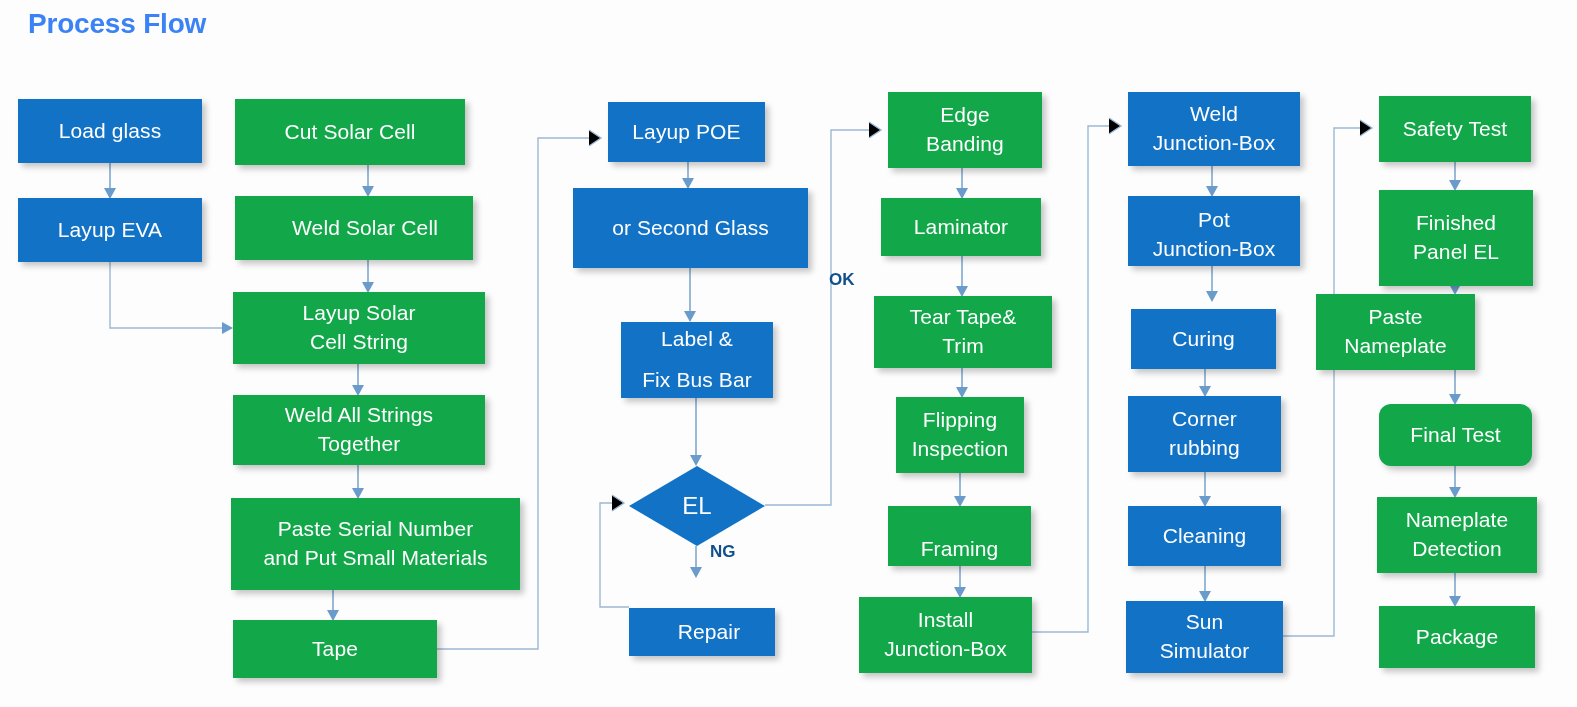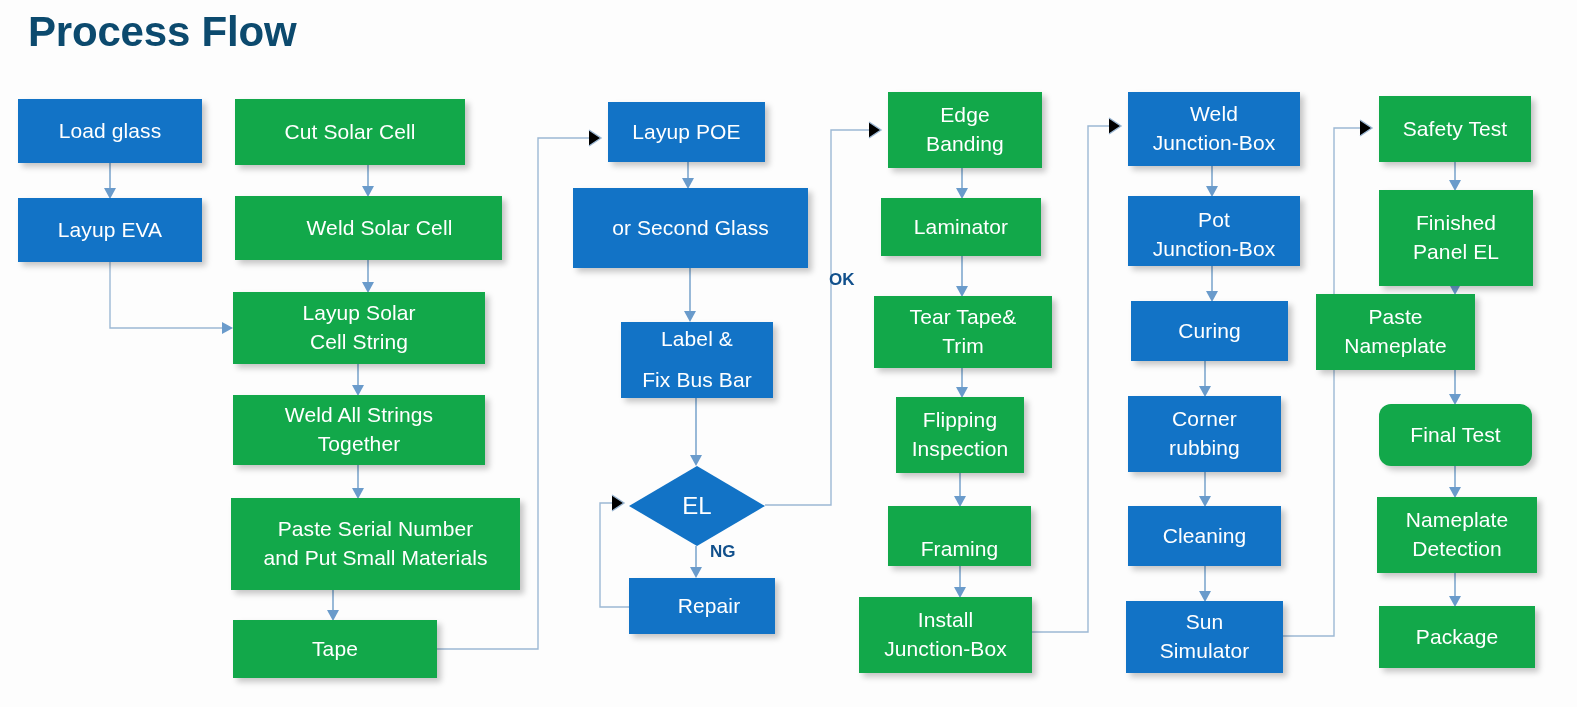--- a/index.html
+++ b/index.html
@@ -10,23 +10,23 @@
   #stage{
     position:relative;
     width:1577px;
     height:707px;
     background:#fdfdfd;
     overflow:hidden;
   }
   #title{
     position:absolute;
     left:28px; top:8px;
-    font-size:42px;
+    font-size:28px;
     font-weight:bold;
-    color:#0c4a6e;
+    color:#3b82f6;
     letter-spacing:-0.2px;
     white-space:nowrap;
   }
   .node{
     position:absolute;
     box-sizing:border-box;
     display:flex;
     flex-direction:column;
     align-items:center;
     justify-content:center;
@@ -232,21 +232,21 @@
   <div id="nodes-layer">
       <div class="node blue" style="left: 18px; top: 99px; width: 184px; height: 64px;">
         <span class="ln">Load glass</span>
       </div>
       <div class="node blue" style="left: 18px; top: 198px; width: 184px; height: 64px;">
         <span class="ln">Layup EVA</span>
       </div>
       <div class="node green" style="left: 235px; top: 99px; width: 230px; height: 66px;">
         <span class="ln">Cut Solar Cell</span>
       </div>
-      <div class="node green" style="left: 235px; top: 196px; width: 267px; height: 64px; padding-left: 28px;">
+      <div class="node green" style="left: 235px; top: 196px; width: 238px; height: 64px; padding-left: 28px;">
         <span class="ln">Weld Solar Cell</span>
       </div>
       <div class="node green" style="left: 233px; top: 292px; width: 252px; height: 72px;">
         <span class="ln">Layup Solar</span>
         <span class="ln">Cell String</span>
       </div>
       <div class="node green" style="left: 233px; top: 395px; width: 252px; height: 70px;">
         <span class="ln">Weld All Strings</span>
         <span class="ln">Together</span>
       </div>
@@ -264,21 +264,21 @@
         <span class="ln">or Second Glass</span>
       </div>
       <div class="node blue" style="left: 621px; top: 322px; width: 152px; height: 76px; gap: 12px;">
         <span class="ln">Label &amp;</span>
         <span class="ln">Fix Bus Bar</span>
       </div>
       <div class="diamond" style="left: 629px; top: 466px; width: 136px; height: 80px;">
         <div class="shape"></div>
         <span class="dlabel">EL</span>
       </div>
-      <div class="node blue" style="left: 629px; top: 578px; width: 146px; height: 56px; padding-left: 20px;">
+      <div class="node blue" style="left: 629px; top: 608px; width: 146px; height: 48px; padding-left: 20px;">
         <span class="ln">Repair</span>
       </div>
       <div class="node green" style="left: 888px; top: 92px; width: 154px; height: 76px;">
         <span class="ln">Edge</span>
         <span class="ln">Banding</span>
       </div>
       <div class="node green" style="left: 881px; top: 198px; width: 160px; height: 58px;">
         <span class="ln">Laminator</span>
       </div>
       <div class="node green" style="left: 874px; top: 296px; width: 178px; height: 72px;">
@@ -297,21 +297,21 @@
         <span class="ln">Junction-Box</span>
       </div>
       <div class="node blue" style="left: 1128px; top: 92px; width: 172px; height: 74px;">
         <span class="ln">Weld</span>
         <span class="ln">Junction-Box</span>
       </div>
       <div class="node blue" style="left: 1128px; top: 196px; width: 172px; height: 70px; justify-content: flex-end;">
         <span class="ln">Pot</span>
         <span class="ln">Junction-Box</span>
       </div>
-      <div class="node blue" style="left: 1131px; top: 301px; width: 157px; height: 60px; align-items: center;">
+      <div class="node blue" style="left: 1131px; top: 309px; width: 145px; height: 60px; align-items: center;">
         <span class="ln">Curing</span>
       </div>
       <div class="node blue" style="left: 1128px; top: 396px; width: 153px; height: 76px;">
         <span class="ln">Corner</span>
         <span class="ln">rubbing</span>
       </div>
       <div class="node blue" style="left: 1128px; top: 506px; width: 153px; height: 60px;">
         <span class="ln">Cleaning</span>
       </div>
       <div class="node blue" style="left: 1126px; top: 601px; width: 157px; height: 72px;">

